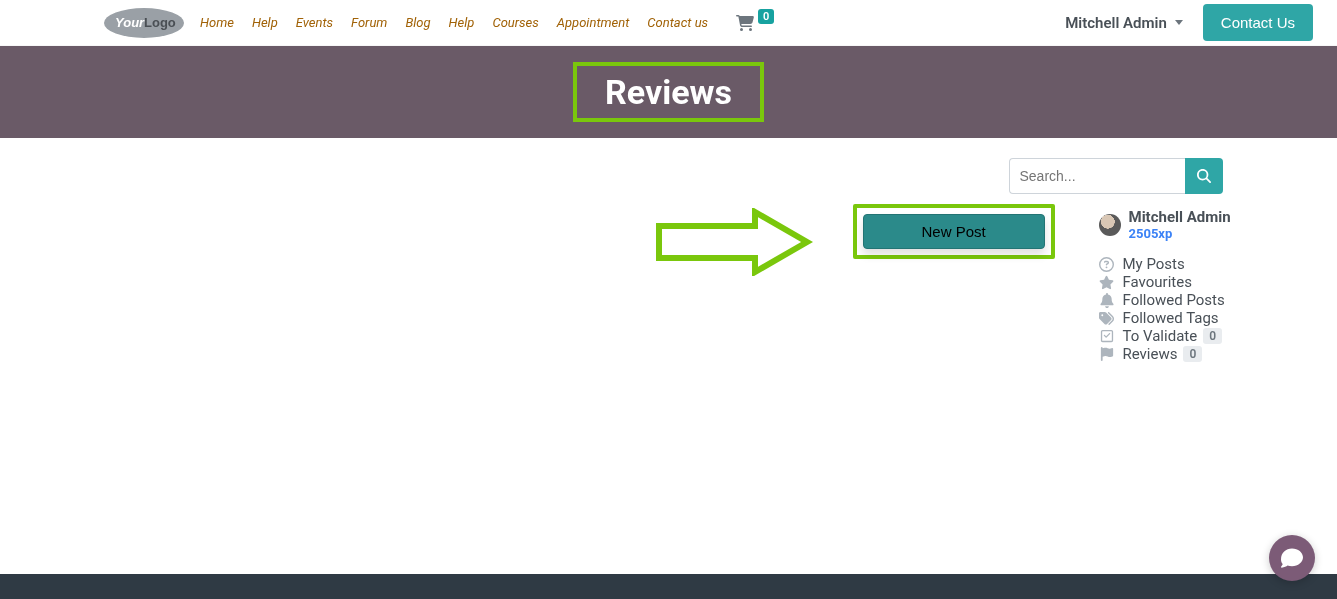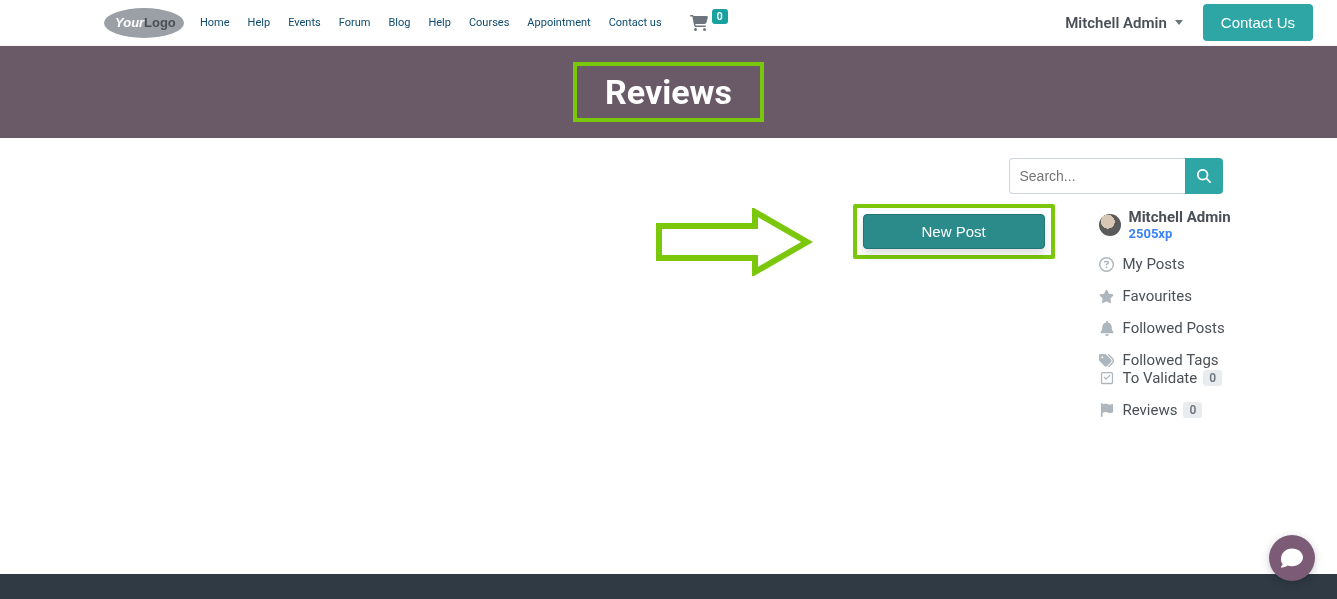--- a/index.html
+++ b/index.html
@@ -4,21 +4,21 @@
   <style>
     * { box-sizing: border-box; margin: 0; padding: 0; }
     body { font-family: -apple-system, BlinkMacSystemFont, "Segoe UI", Roboto, sans-serif; color: #495057; font-size: 15px; }
     a { text-decoration: none; color: inherit; }
 
     
     .topbar { display: flex; align-items: center; padding: 6px 24px; border-bottom: 1px solid rgba(0,0,0,0.03); height: 46px; background: #fff; }
     .logo { margin-left: 80px; margin-right: 16px; }
     .logo-svg { display: block; }
     .nav-links { display: flex; gap: 18px; align-items: center; }
-    .nav-links a { color: #0c4a6e; font-size: 11px; }
+    .nav-links a { color: #a16207; font-size: 13px; font-style: italic; }
     .cart { display: flex; align-items: center; margin-left: 28px; color: #6c757d; }
     .cart-badge { background: #17a2a0; color: #fff; font-size: 11px; border-radius: 3px; padding: 1px 5px; margin-left: 4px; position: relative; top: -6px; font-weight: 600; }
     .spacer { flex: 1; }
     .user-dropdown { display: flex; align-items: center; color: #495057; font-weight: 600; font-size: 15px; margin-right: 20px; cursor: pointer; }
     .user-dropdown .caret { width: 0; height: 0; border-left: 4px solid transparent; border-right: 4px solid transparent; border-top: 5px solid #6c757d; margin-left: 8px; }
     .contact-btn { background: #2fa6a6; color: #fff; border: none; border-radius: 4px; padding: 10px 18px; font-size: 15px; cursor: pointer; }
 
     
     .hero { background: #6a5a67; height: 92px; display: flex; align-items: center; justify-content: center; }
     .hero-title-box { border: 4px solid #7ac70c; padding: 6px 28px; }
@@ -30,29 +30,29 @@
     .subnav { display: flex; gap: 18px; }
     .subnav a { color: #6c757d; font-size: 15px; }
     .search-wrap { display: flex; margin-left: auto; }
     .search-input { width: 176px; height: 36px; border: 1px solid #ced4da; border-right: none; border-radius: 4px 0 0 4px; padding: 0 10px; font-size: 14px; color: #be185d; outline: none; }
     .search-btn { width: 38px; height: 36px; border: none; background: #2fa6a6; color: #fff; border-radius: 0 4px 4px 0; cursor: pointer; display: flex; align-items: center; justify-content: center; }
 
     
     .main-area { position: relative; min-height: 330px; margin-top: 20px; }
     .arrow-svg { position: absolute; left: 540px; top: -6px; }
     .newpost-highlight { position: absolute; left: 738px; top: -10px; border: 4px solid #7ac70c; padding: 6px; border-radius: 2px; }
-    .newpost-btn { background: #2b8a8a; color: #ffffff; border: 1px solid #237474; border-radius: 4px; padding: 8px 58px; font-size: 15px; cursor: pointer; box-shadow: 0 6px 10px rgba(0,0,0,0.12); }
+    .newpost-btn { background: #2b8a8a; color: #000000; border: 1px solid #237474; border-radius: 4px; padding: 8px 58px; font-size: 15px; cursor: pointer; box-shadow: 0 6px 10px rgba(0,0,0,0.12); }
 
     
     .sidebar { position: absolute; left: 984px; top: -6px; width: 160px; }
     .sb-user { display: flex; align-items: center; margin-bottom: 14px; }
     .avatar { width: 22px; height: 22px; border-radius: 50%; background: radial-gradient(circle at 40% 35%, #d9c7b5 0 35%, #5a5a5a 36% 100%); margin-right: 8px; }
     .sb-user-name { color: #495057; font-weight: 700; font-size: 15px; }
     .sb-user-xp { color: #3b82f6; font-weight: 700; font-size: 13px; margin-top: 0px; }
-    .sb-list { display: flex; flex-direction: column; gap: 14px; }
+    .sb-list { display: flex; flex-direction: column; }
     .sb-item { display: flex; align-items: center; color: #495057; font-size: 15px; cursor: pointer; }
     .sb-item .ic { width: 16px; height: 16px; margin-right: 8px; color: #adb5bd; flex-shrink: 0; display: flex; align-items: center; justify-content: center; }
     .sb-section { color: #adb5bd; font-size: 14px; margin-top: 22px; margin-bottom: 10px; border-bottom: 1px solid #e9ecef; padding-bottom: 4px; }
     .count-badge { background: #e9ecef; color: #6c757d; font-size: 12px; border-radius: 3px; padding: 1px 6px; margin-left: 6px; font-weight: 600; }
 
     
     .footer { background: #2f3a44; color: #fff; margin-top: 30px; padding: 56px 0 10px; }
 
     
     .chat-bubble { position: fixed; right: 22px; bottom: 18px; width: 46px; height: 46px; border-radius: 50%; background: #7c5b77; display: flex; align-items: center; justify-content: center; cursor: pointer; box-shadow: 0 2px 8px rgba(0,0,0,0.2); }

